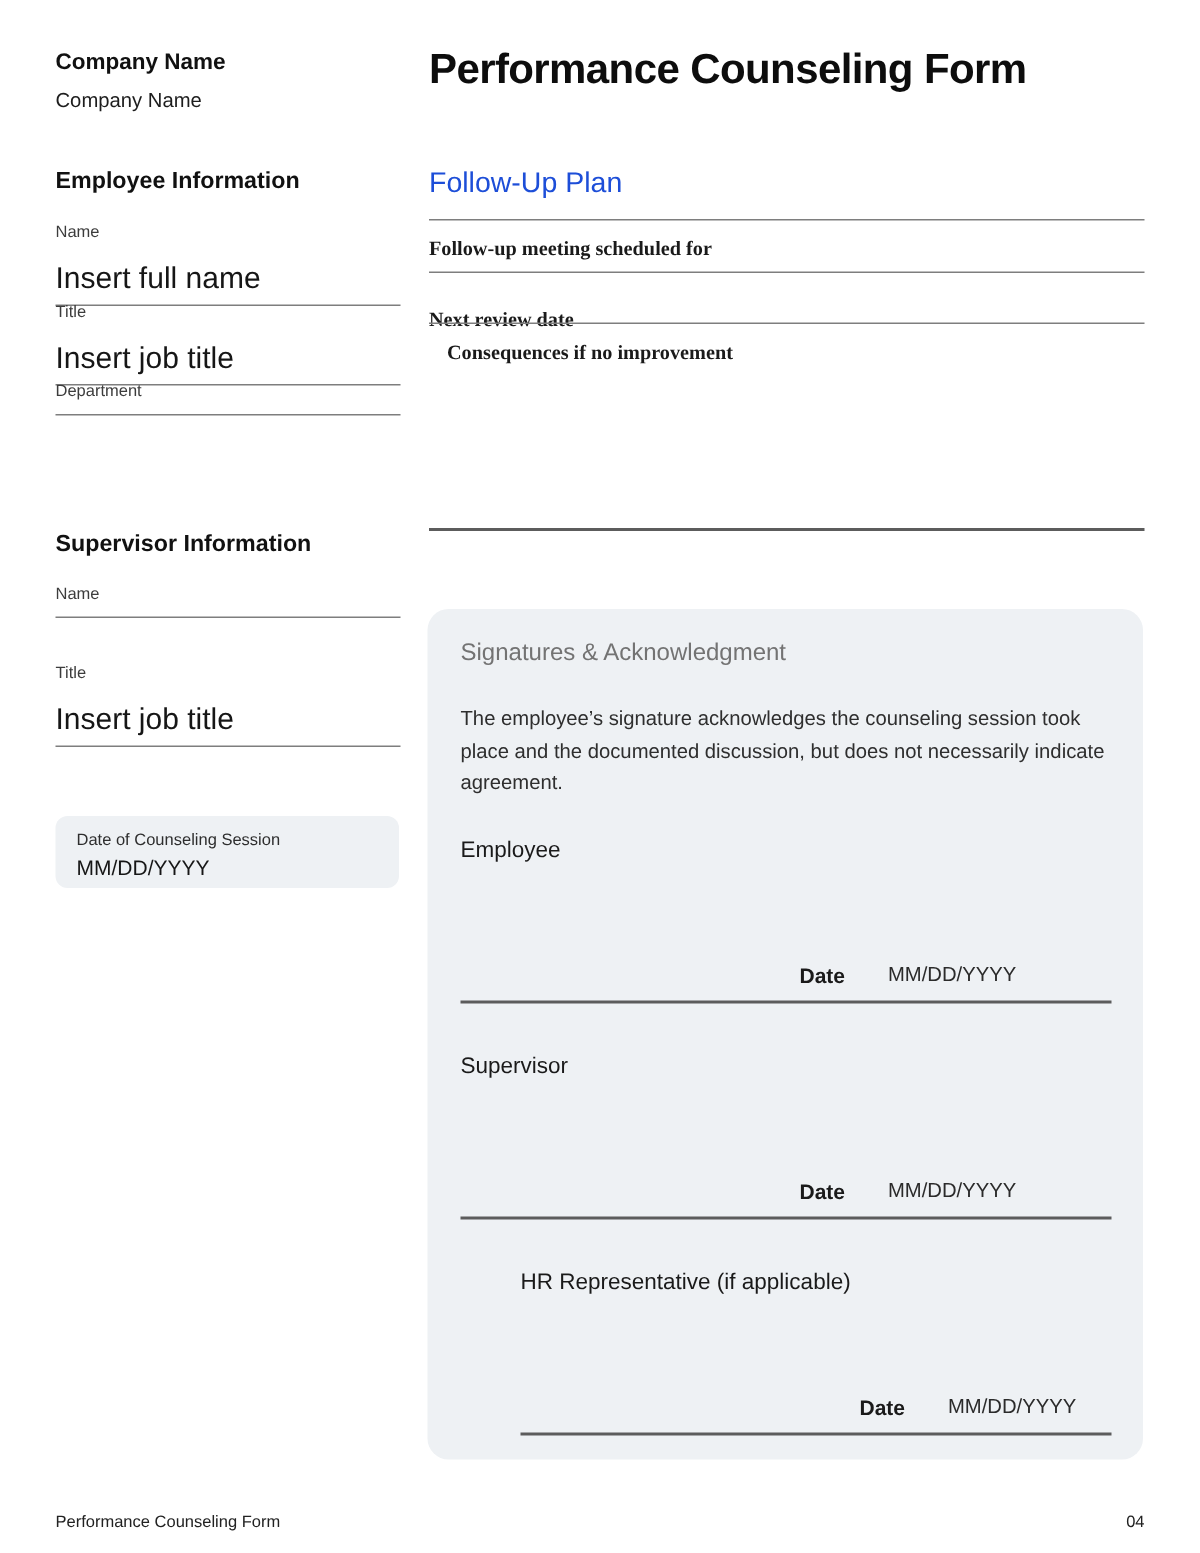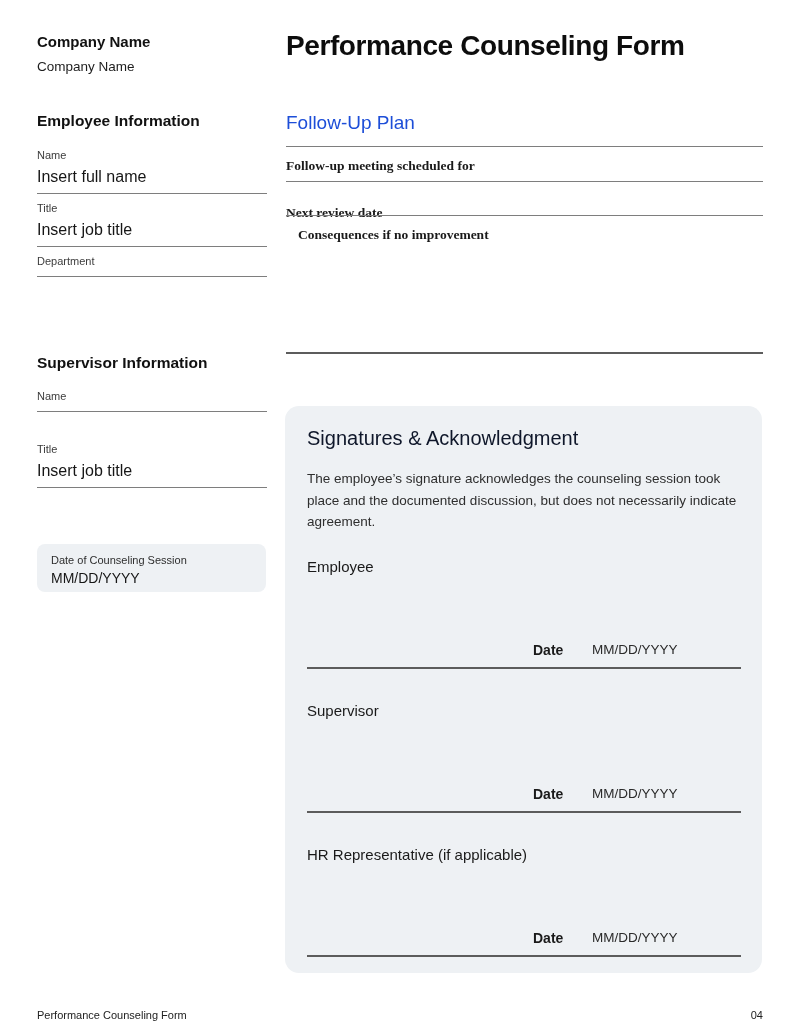--- a/index.html
+++ b/index.html
@@ -21,41 +21,41 @@
 
   
   .company-bold{left:37px;top:33px;font-size:15px;font-weight:bold;color:#111;}
   .company-sub{left:37px;top:59px;font-size:13.5px;color:#1d1d1d;}
   .doc-title{left:286px;top:30px;font-size:28px;font-weight:bold;letter-spacing:-0.4px;color:#0d0d0d;}
 
   
   .section-heading{font-size:15.5px;font-weight:bold;color:#111;}
   .field{position:absolute;left:37px;width:230px;}
   .field-label{font-size:11px;color:var(--label_gray);line-height:13px;}
-  .field-value{font-size:16px;color:var(--text);line-height:17px;margin-top:6px;}
+  .field-value{font-size:20px;color:var(--text);line-height:17px;margin-top:16px;}
   .field-line{height:1px;background:var(--line);margin-top:8px;}
 
   .date-box{
     left:37px;top:544px;width:229px;height:48px;
     background:var(--box_bg);border-radius:8px;
     padding:10px 14px 0 14px;
   }
   .date-box-label{font-size:11px;color:#2e2e2e;line-height:13px;}
   .date-box-value{font-size:14px;color:var(--text);margin-top:3px;}
   .fu-heading{left:286px;top:111px;font-size:19px;color:#1d4ed8;line-height:23px;}
   .hline{left:286px;width:477px;height:1px;background:var(--line);}
   .fu-item{left:286px;width:477px;font-size:13.5px;font-weight:bold;color:#1a1a1a;line-height:15px;font-family:Liberation Serif, serif;}
   .answer-line{left:286px;width:477px;height:1.5px;background:var(--line_dark);}
 
   
   .sig-box{
     left:285px;top:406px;width:477px;height:567px;
     background:var(--box_bg);border-radius:14px;
   }
-  .sig-heading{left:22px;top:21px;font-size:20px;color:#0f172a;position:absolute;}
+  .sig-heading{left:22px;top:21px;font-size:16px;color:#737373;position:absolute;}
   .sig-para{left:22px;top:62px;width:436px;font-size:13.5px;line-height:21.5px;color:#2e2e2e;position:absolute;}
   .sig-block{position:absolute;left:22px;right:21px;height:112px;}
   .sig-role{font-size:15px;color:#1a1a1a;position:absolute;top:0;left:0;}
   .sig-daterow{position:absolute;top:84px;left:0;right:0;height:16px;}
   .sig-date-label{position:absolute;left:226px;font-size:14px;font-weight:bold;color:#1a1a1a;}
   .sig-date-value{position:absolute;left:285px;font-size:13.5px;color:#2b2b2b;}
   .sig-line{position:absolute;top:109px;left:0;right:0;height:1.5px;background:var(--line_dark);}
 
   
   .footer{left:37px;top:1009px;width:726px;display:flex;justify-content:space-between;font-size:11px;color:#222;}
@@ -125,21 +125,21 @@
 
   <div class="sig-block" style="top:296px;">
     <div class="sig-role">Supervisor</div>
     <div class="sig-daterow">
       <span class="sig-date-label">Date</span>
       <span class="sig-date-value">MM/DD/YYYY</span>
     </div>
     <div class="sig-line"></div>
   </div>
 
-  <div class="sig-block" style="top:440px;">
+  <div class="sig-block" style="top:440px;margin-left:40px;">
     <div class="sig-role">HR Representative (if applicable)</div>
     <div class="sig-daterow">
       <span class="sig-date-label">Date</span>
       <span class="sig-date-value">MM/DD/YYYY</span>
     </div>
     <div class="sig-line"></div>
   </div>
 </div>
 
 <div class="abs footer">

